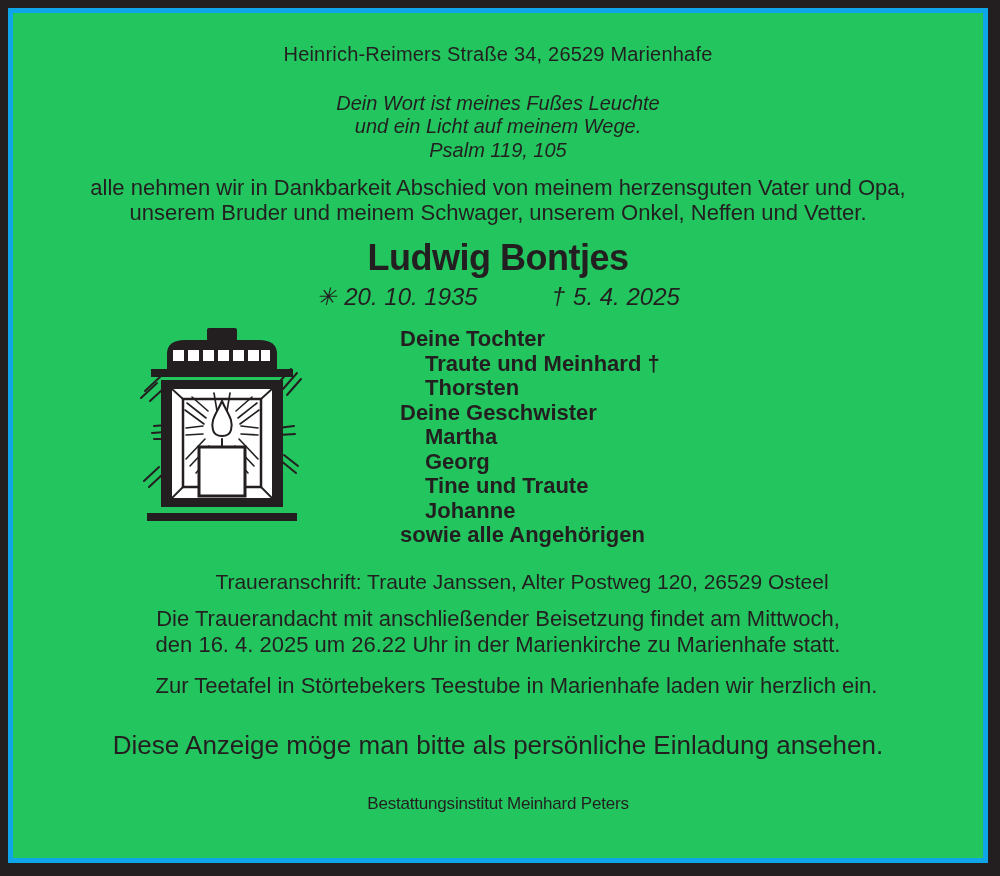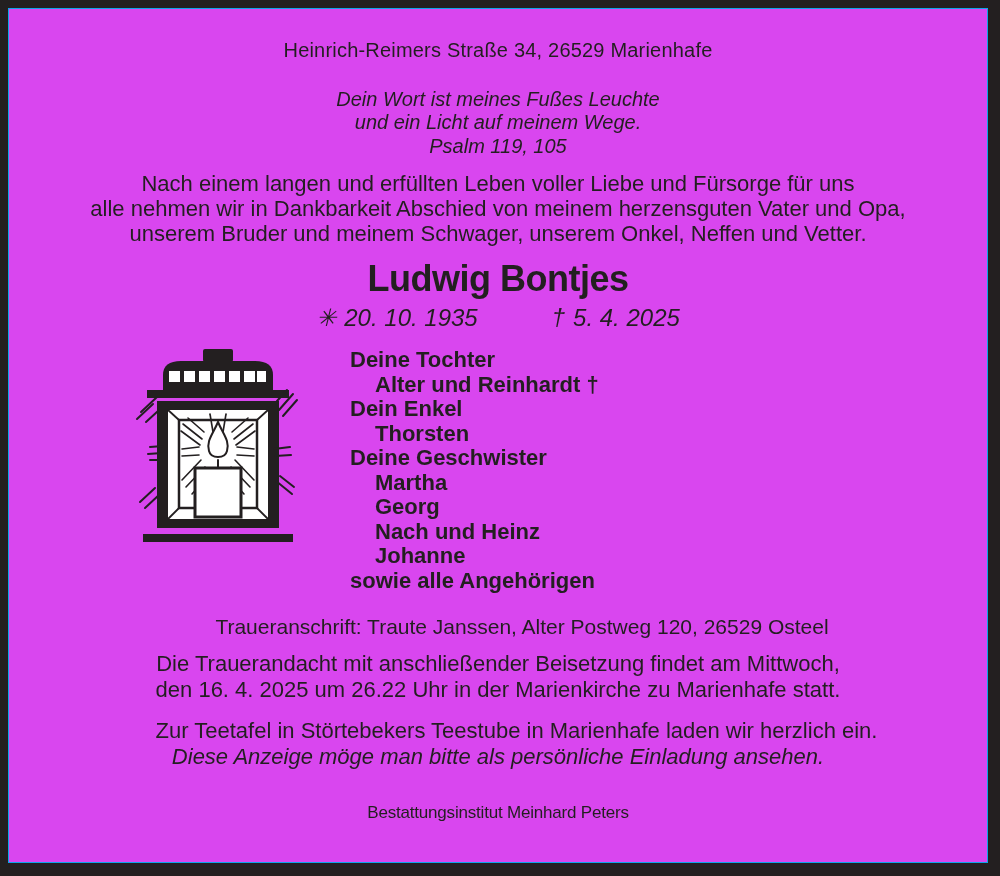--- a/index.html
+++ b/index.html
@@ -9,22 +9,22 @@
     height: 876px;
     box-sizing: border-box;
     background: #231f20;
     padding: 8px 12px 13px 8px;
     font-family: "Liberation Sans", sans-serif;
   }
   .inner {
     width: 100%;
     height: 100%;
     box-sizing: border-box;
-    background: #d946ef;
-    border: 1px solid #0ea5e9;
+    background: #22c55e;
+    border: 5px solid #0ea5e9;
     color: #231f20;
     overflow: hidden;
   }
   .center { text-align: center; }
   .address {
     margin-top: 30px;
     font-size: 20px;
     letter-spacing: 0.2px;
   }
   .verse {
@@ -58,39 +58,39 @@
     margin-top: 16px;
     display: flex;
     align-items: flex-start;
   }
   .lantern-wrap {
     margin-left: 124px;
     width: 170px;
     flex: 0 0 auto;
   }
   .mourners {
-    margin-left: 47px;
+    margin-left: 93px;
     font-size: 22px;
     font-weight: bold;
     line-height: 24.5px;
     text-align: left;
   }
   .mourners .indent { padding-left: 25px; }
   .anschrift {
     margin-top: 22px;
     font-size: 21px;
     padding-left: 48px;
   }
   .service {
     margin-top: 12px;
     font-size: 22px;
     line-height: 26px;
   }
   .tea { margin-top: 15px; font-size: 22px; margin-left: 37px; }
-  .personal { margin-top: 0; font-size: 22px; font-style: italic; }
+  .personal { margin-top: 31px; font-size: 26px; }
   .funeral-home {
     margin-top: 33px;
     font-size: 17px;
     letter-spacing: -0.2px;
   }
   .lantern-svg line { stroke: #231f20; stroke-linecap: round; }
 </style>
 </head>
 <body>
 
@@ -99,21 +99,20 @@
 
     <div class="address center">Heinrich-Reimers Straße 34, 26529 Marienhafe</div>
 
     <div class="verse center">
       <div>Dein Wort ist meines Fußes Leuchte</div>
       <div>und ein Licht auf meinem Wege.</div>
       <div class="verse-source">Psalm 119, 105</div>
     </div>
 
     <div class="intro center">
-      <div>Nach einem langen und erfüllten Leben voller Liebe und Fürsorge für uns</div>
       <div>alle nehmen wir in Dankbarkeit Abschied von meinem herzensguten Vater und Opa,</div>
       <div>unserem Bruder und meinem Schwager, unserem Onkel, Neffen und Vetter.</div>
     </div>
 
     <div class="name center">Ludwig Bontjes</div>
 
     <div class="dates">
       <span><span class="sym">✳</span><span>20. 10. 1935</span></span>
       <span><span class="sym">†</span><span>5. 4. 2025</span></span>
     </div>
@@ -187,27 +186,26 @@
             <line x1="144" y1="53" x2="154" y2="42"></line>
             <line x1="141" y1="101" x2="157" y2="99"></line>
             <line x1="142" y1="108" x2="158" y2="107"></line>
             <line x1="143" y1="133" x2="159" y2="146"></line>
             <line x1="147" y1="128" x2="161" y2="139"></line>
           </g>
         </svg>
       </div>
       <div class="mourners">
         <div>Deine Tochter</div>
-        <div class="indent">Alter und Reinhardt †</div>
-        <div>Dein Enkel</div>
+        <div class="indent">Traute und Meinhard †</div>
         <div class="indent">Thorsten</div>
         <div>Deine Geschwister</div>
         <div class="indent">Martha</div>
         <div class="indent">Georg</div>
-        <div class="indent">Nach und Heinz</div>
+        <div class="indent">Tine und Traute</div>
         <div class="indent">Johanne</div>
         <div>sowie alle Angehörigen</div>
       </div>
     </div>
 
     <div class="anschrift center">Traueranschrift: Traute Janssen, Alter Postweg 120, 26529 Osteel</div>
 
     <div class="service center">
       <div>Die Trauerandacht mit anschließender Beisetzung findet am Mittwoch,</div>
       <div>den 16. 4. 2025 um 26.22 Uhr in der Marienkirche zu Marienhafe statt.</div>

